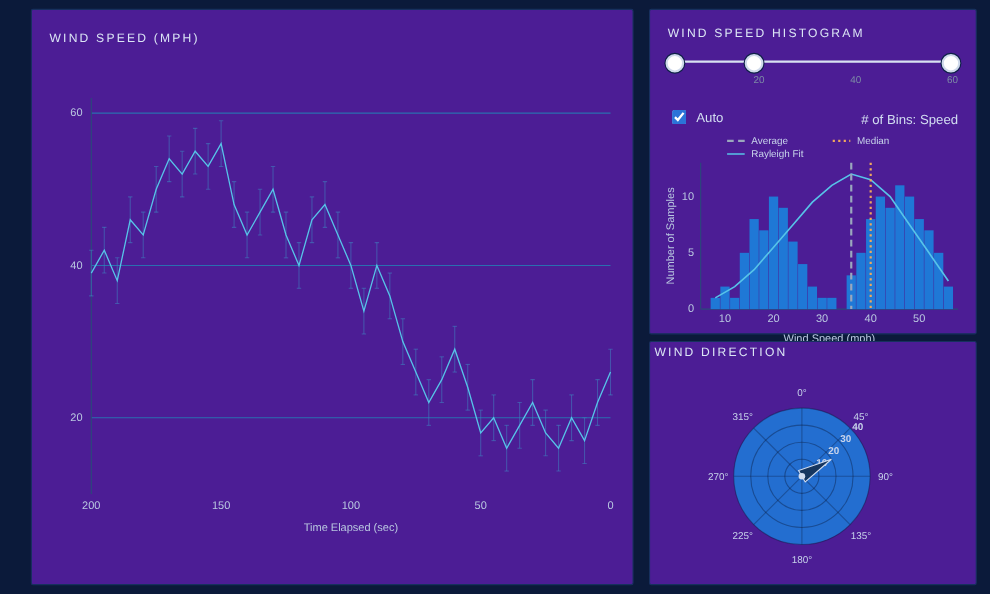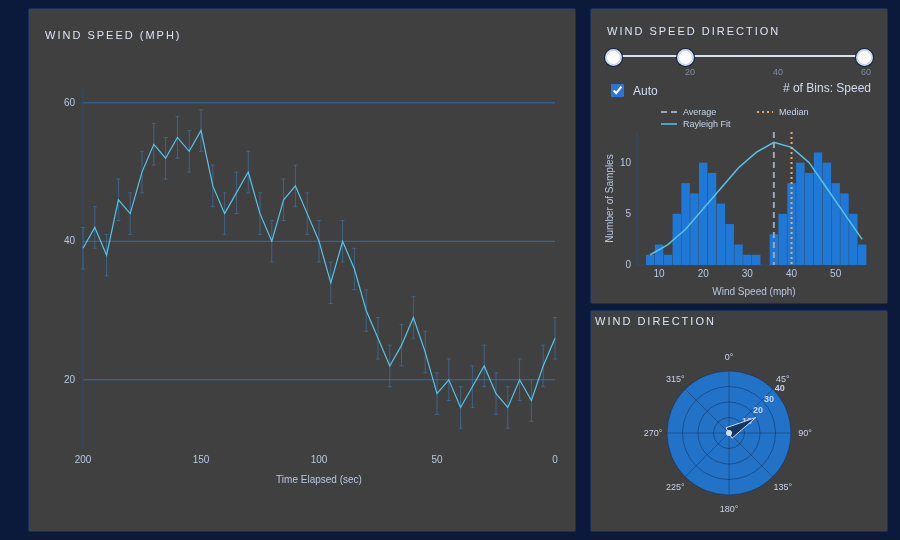--- a/index.html
+++ b/index.html
@@ -1,35 +1,35 @@
 <!DOCTYPE html>
 <html><head>
 <meta charset="utf-8">
 <style>
   html,body{margin:0;padding:0;background:#0b1a3a;color:#e8eef9;font-family:"Segoe UI",Arial,sans-serif;font-size:12px}
   .page{width:900px;height:540px;position:relative;background:#0b1a3a;overflow:hidden}
-  .panel{position:absolute;background:#404040;border:1px solid #17305e;border-radius:2px;box-sizing:border-box}
+  .panel{position:absolute;background:#4c1d95;border:1px solid #17305e;border-radius:2px;box-sizing:border-box}
   .p-main{left:28px;top:8px;width:548px;height:524px;padding:16px 12px 12px 12px}
   .p-hist{left:590px;top:8px;width:298px;height:296px;padding:12px 12px 8px 12px}
   .p-dir {left:590px;top:310px;width:298px;height:222px;padding:0}
   .title{letter-spacing:2px;font-size:11px;color:#dbe5f5;margin:4px 4px 8px 4px}
   svg{display:block}
   text{fill:#b9c7e0;font-size:10px;font-family:inherit}
   .axis-label{font-size:10px;fill:#b9c7e0}
   .series{fill:none;stroke:#57c3e8;stroke-width:1.2}
   .errbar{stroke:#3f7fbf;stroke-width:1;stroke-opacity:.55}
   .bar{fill:#1f78d6}
   .curve{fill:none;stroke:#57c3e8;stroke-width:1.5}
   .avg{stroke:#9aa7bd;stroke-width:2;stroke-dasharray:6 4}
   .med{stroke:#f0a85c;stroke-width:2;stroke-dasharray:2 3}
   .slider-track{position:relative;height:22px;margin:2px 4px 0 4px}
   .track-line{position:absolute;left:0;right:0;top:10px;height:2px;background:#d8e2f2;border-radius:1px}
   .handle{position:absolute;top:4px;width:13px;height:13px;border-radius:50%;background:#fff;border:2px solid #cfd9eb;box-shadow:0 0 0 1px #0e2047}
   .slider-ticks{display:flex;justify-content:space-between;color:#7d8ba6;font-size:9px;margin:0 4px}
-  .row-auto{display:flex;justify-content:space-between;align-items:flex-start;margin:4px 4px 4px 4px;color:#d2ddf1}
+  .row-auto{display:flex;justify-content:space-between;align-items:flex-end;margin:20px 4px 4px 4px;color:#d2ddf1}
   .chk{display:inline-flex;align-items:center;gap:6px}
   .chk input{accent-color:#2b74d8;width:13px;height:13px}
   .legend{font-size:9px;fill:#c7d3ea}
   .polar-ring{fill:#1f78d6}
   .polar-label{font-size:9px;fill:#c7d3ea}
   .needle{fill:#16365f;stroke:#d0dcef;stroke-width:1}
 </style>
 </head>
 <body>
 
@@ -172,21 +172,21 @@
         <line x1="500.2" x2="504.2" y1="296.1538461538462" y2="296.1538461538462" class="errbar"></line>
         <line x1="500.2" x2="504.2" y1="337.6923076923077" y2="337.6923076923077" class="errbar"></line>
         <line x1="514" x2="514" y1="268.46153846153845" y2="310" class="errbar"></line>
         <line x1="512" x2="516" y1="268.46153846153845" y2="268.46153846153845" class="errbar"></line>
         <line x1="512" x2="516" y1="310" y2="310" class="errbar"></line>
         <path d="M42,199.23076923076923 L53.8,178.46153846153845 L65.6,206.15384615384616 L77.4,150.76923076923077 L89.2,164.6153846153846 L101,123.07692307692307 L112.8,95.38461538461539 L124.6,109.23076923076923 L136.4,88.46153846153845 L148.2,102.30769230769232 L160,81.53846153846155 L171.8,136.92307692307693 L183.6,164.6153846153846 L195.4,143.84615384615384 L207.2,123.07692307692307 L219,164.6153846153846 L230.8,192.30769230769232 L242.6,150.76923076923077 L254.4,136.92307692307693 L266.2,164.6153846153846 L278,192.30769230769232 L289.8,233.84615384615384 L301.6,192.30769230769232 L313.4,220 L325.2,261.53846153846155 L337,289.2307692307692 L348.8,316.9230769230769 L360.6,296.1538461538462 L372.4,268.46153846153845 L384.2,303.0769230769231 L396,344.6153846153846 L407.8,330.7692307692308 L419.6,358.46153846153845 L431.4,337.6923076923077 L443.2,316.9230769230769 L455,344.6153846153846 L466.8,358.46153846153845 L478.6,330.7692307692308 L490.4,351.53846153846155 L502.2,316.9230769230769 L514,289.2307692307692" class="series"></path>
       </svg>
   </div>
 
   <div class="panel p-hist">
-    <div class="title">WIND SPEED DIRECTION</div>
+    <div class="title">WIND SPEED HISTOGRAM</div>
 
     <div class="slider-track">
       <div class="track-line"></div>
       <div class="handle" style="left:-2px"></div>
       <div class="handle" style="left:70px"></div>
       <div class="handle" style="right:-2px"></div>
     </div>
     <div class="slider-ticks">
       <span></span>
       <span>20</span>

